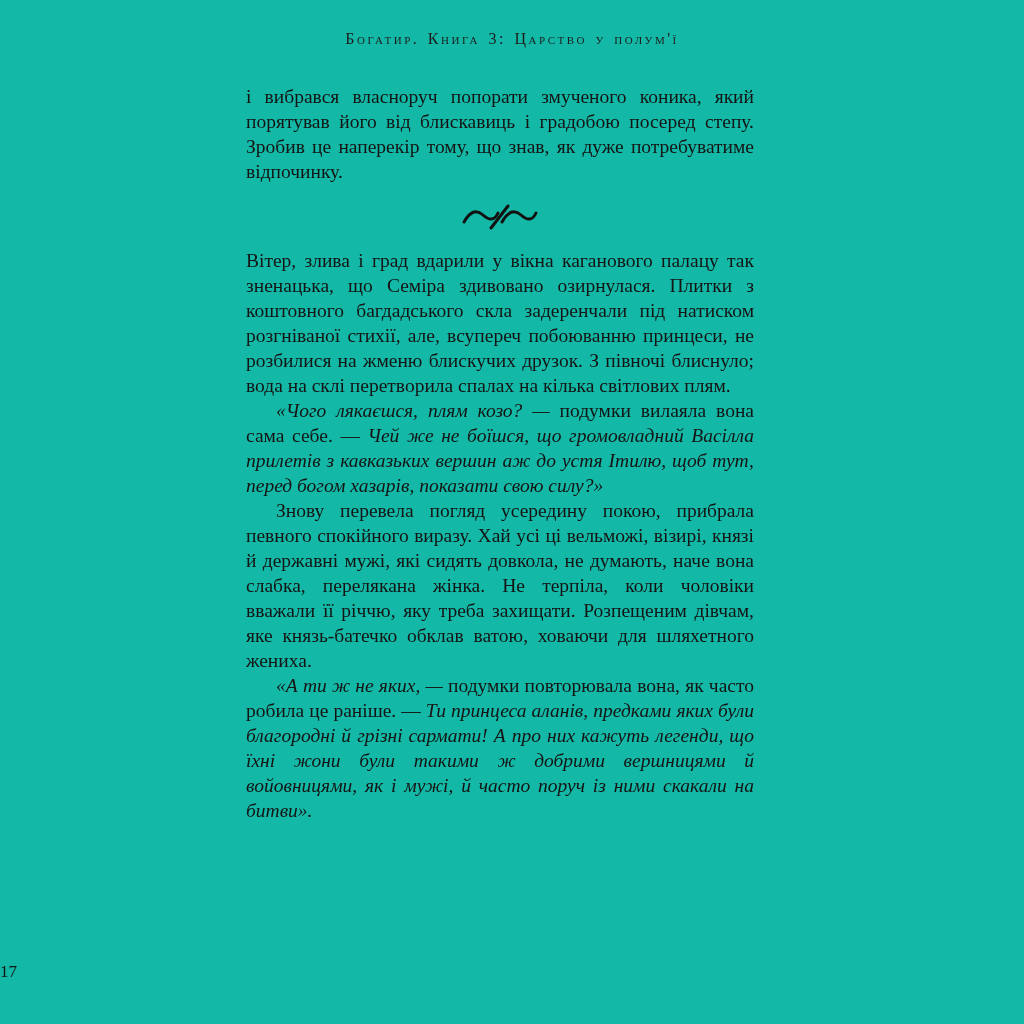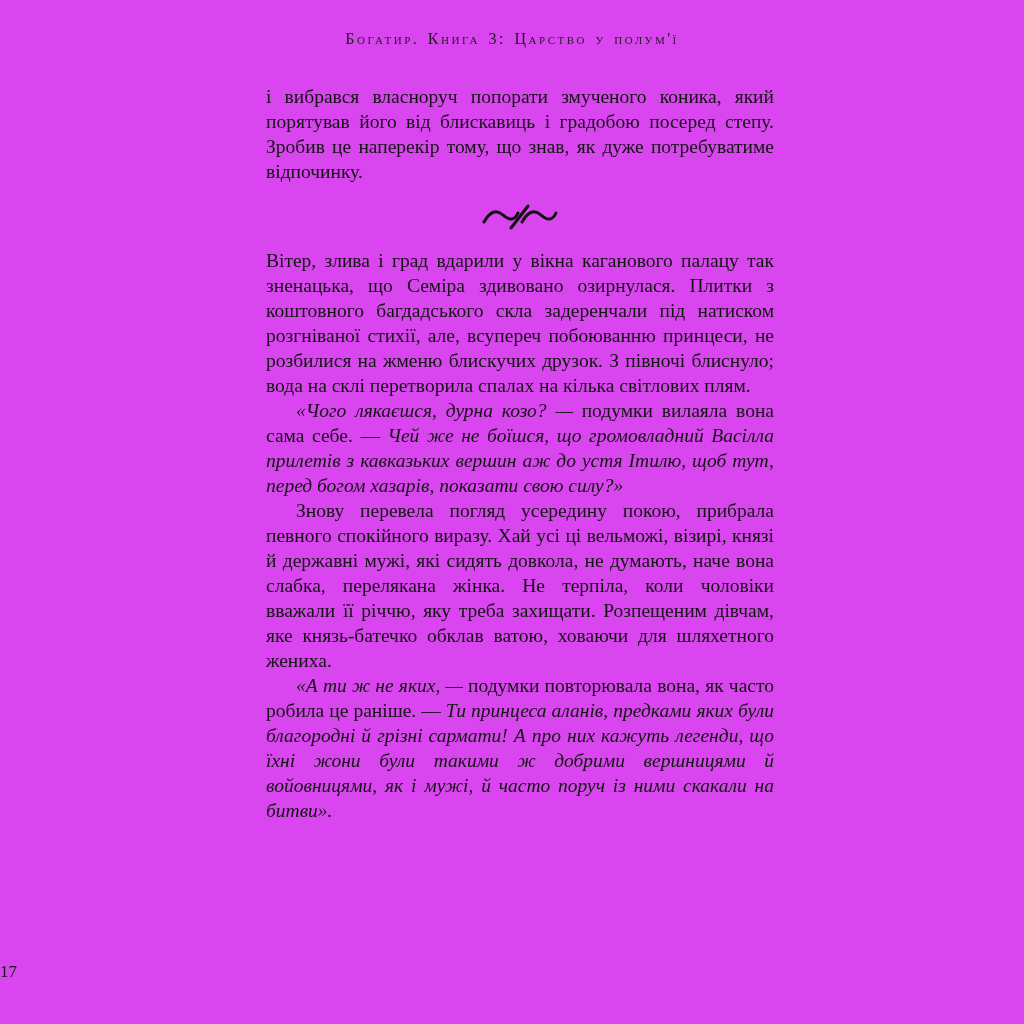--- a/index.html
+++ b/index.html
@@ -4,41 +4,41 @@
 <style>
   html, body {
     margin: 0;
     padding: 0;
     background: #ffffff;
   }
   .page {
     position: relative;
     width: 1024px;
     height: 1024px;
-    background: #d946ef;
+    background: #14b8a6;
     color: #161616;
     font-family: "Liberation Serif", "DejaVu Serif", serif;
     overflow: hidden;
   }
   .running-head {
     position: absolute;
     top: 30px;
     left: 0;
     width: 1024px;
     text-align: center;
     font-size: 16px;
     letter-spacing: 2.5px;
     font-variant: small-caps;
     color: #1d1d1d;
     word-spacing: 2px;
   }
   .text-block {
     position: absolute;
     top: 84px;
-    left: 266px;
+    left: 246px;
     width: 508px;
     font-size: 19.5px;
     line-height: 25px;
     text-align: justify;
     color: #141414;
   }
   .para {
     margin: 0;
     padding: 0;
   }
@@ -88,21 +88,21 @@
             <path d="M3 19 Q 12 3 22 12 T 37 10"></path>
             <path d="M47 3 L 30 25"></path>
             <path d="M41 19 Q 50 3 60 12 T 75 10"></path>
           </g>
         </svg>
       </span>
     </div>
 
     <div>
         <p class="para"><span>Вітер, злива і град вдарили у вікна каганового палацу так зненацька, що Семіра здивовано озирнулася. Плитки з коштовного багдадського скла задеренчали під натиском розгніваної стихії, але, всупереч побоюванню принцеси, не розбилися на жменю блискучих друзок. З півночі блиснуло; вода на склі перетворила спалах на кілька світлових плям.</span></p>
-        <p class="para indent"><span class="italic">«Чого лякаєшся, дурна козо? — </span><span>подумки вилаяла вона сама себе. — </span><span class="italic">Чей же не боїшся, що громовладний Васілла прилетів з кавказьких вершин аж до устя Ітилю, щоб тут, перед богом хазарів, показати свою силу?»</span></p>
+        <p class="para indent"><span class="italic">«Чого лякаєшся, плям козо? — </span><span>подумки вилаяла вона сама себе. — </span><span class="italic">Чей же не боїшся, що громовладний Васілла прилетів з кавказьких вершин аж до устя Ітилю, щоб тут, перед богом хазарів, показати свою силу?»</span></p>
         <p class="para indent"><span>Знову перевела погляд усередину покою, прибрала певного спокійного виразу. Хай усі ці вельможі, візирі, князі й державні мужі, які сидять довкола, не думають, наче вона слабка, перелякана жінка. Не терпіла, коли чоловіки вважали її річчю, яку треба захищати. Розпещеним дівчам, яке князь-батечко обклав ватою, ховаючи для шляхетного жениха.</span></p>
         <p class="para indent"><span class="italic">«А ти ж не яких, — </span><span>подумки повторювала вона, як часто робила це раніше. — </span><span class="italic">Ти принцеса аланів, предками яких були благородні й грізні сармати! А про них кажуть легенди, що їхні жони були такими ж добрими вершницями й войовницями, як і мужі, й часто поруч із ними скакали на битви».</span></p>
       </div>
 
   </div>
 
   <div class="page-number">17</div>
 
 </div>
 

